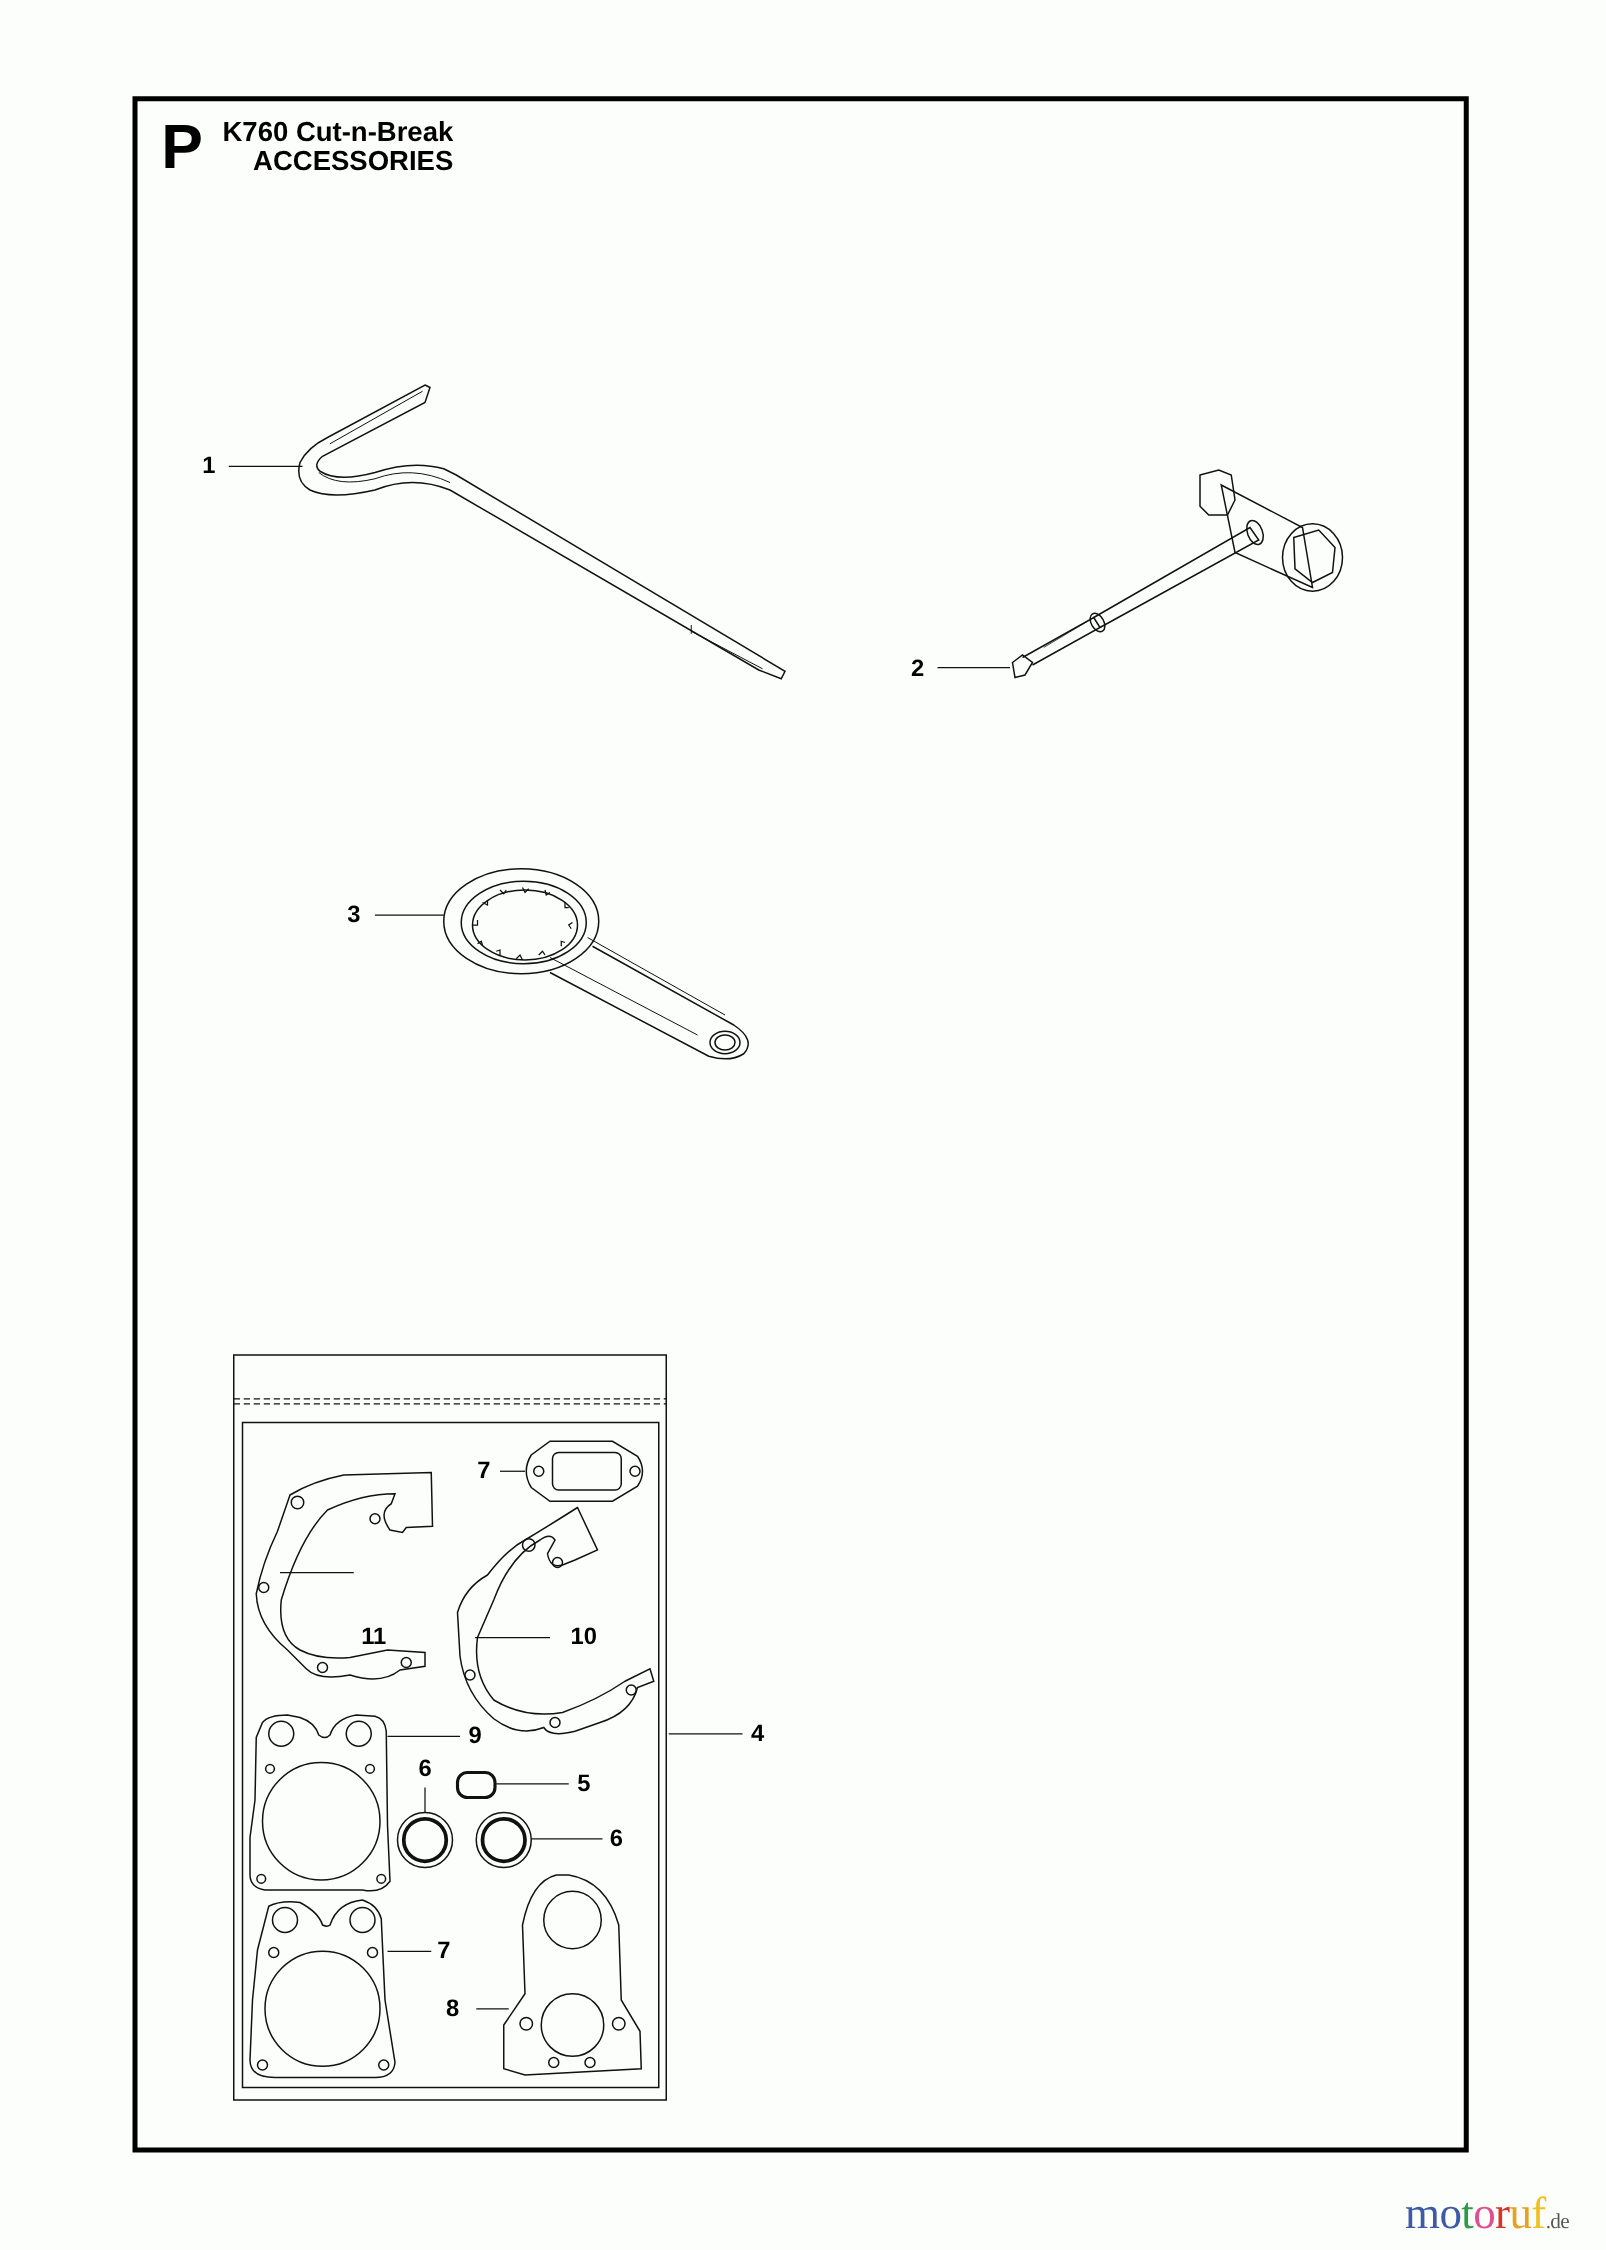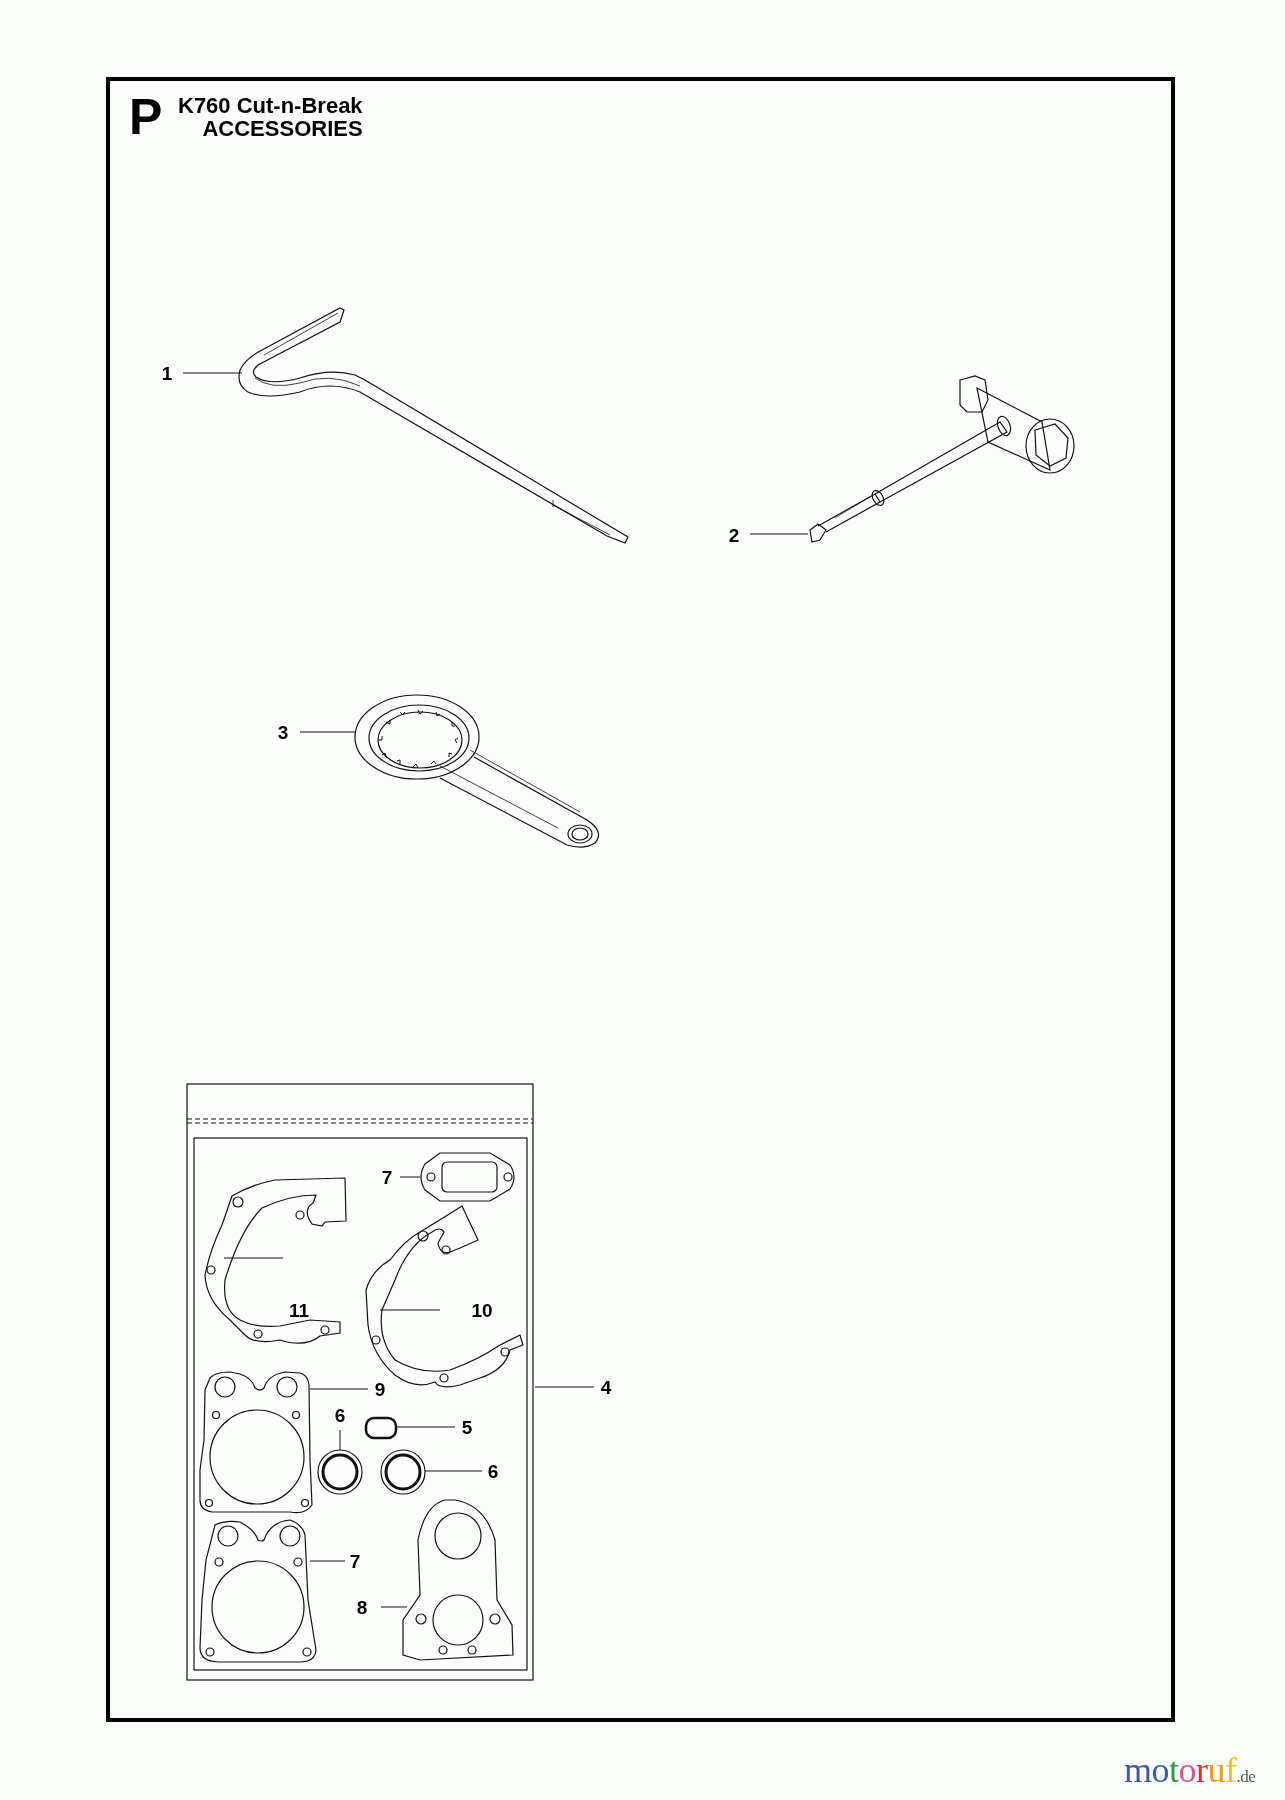--- a/index.html
+++ b/index.html
@@ -137,19 +137,19 @@
 <div class="callout" style="left:167px;top:373px;">1</div>
 <div class="callout" style="left:734px;top:535px;">2</div>
 <div class="callout" style="left:283px;top:732px;">3</div>
 <div class="callout" style="left:606px;top:1387px;">4</div>
 <div class="callout" style="left:467px;top:1427px;">5</div>
 <div class="callout" style="left:340px;top:1415px;">6</div>
 <div class="callout" style="left:493px;top:1471px;">6</div>
 <div class="callout" style="left:355px;top:1561px;">7</div>
 <div class="callout" style="left:362px;top:1607px;">8</div>
 <div class="callout" style="left:380px;top:1389px;">9</div>
-<div class="callout" style="left:482px;top:1310px;">10</div>
+<div class="callout" style="left:467px;top:1310px;">10</div>
 <div class="callout" style="left:299px;top:1310px;">11</div>
 <div class="callout" style="left:387px;top:1177px;">7</div>
 
 <div class="logo">
   <span style="color:#3d5aa8">m</span><span style="color:#3d5aa8">o</span><span style="color:#2f9a45">t</span><span style="color:#e0508f">o</span><span style="color:#d8342c">r</span><span style="color:#e8a020">u</span><span style="color:#f0c020">f</span><span class="tld">.de</span>
 </div>
 
 </body></html>

